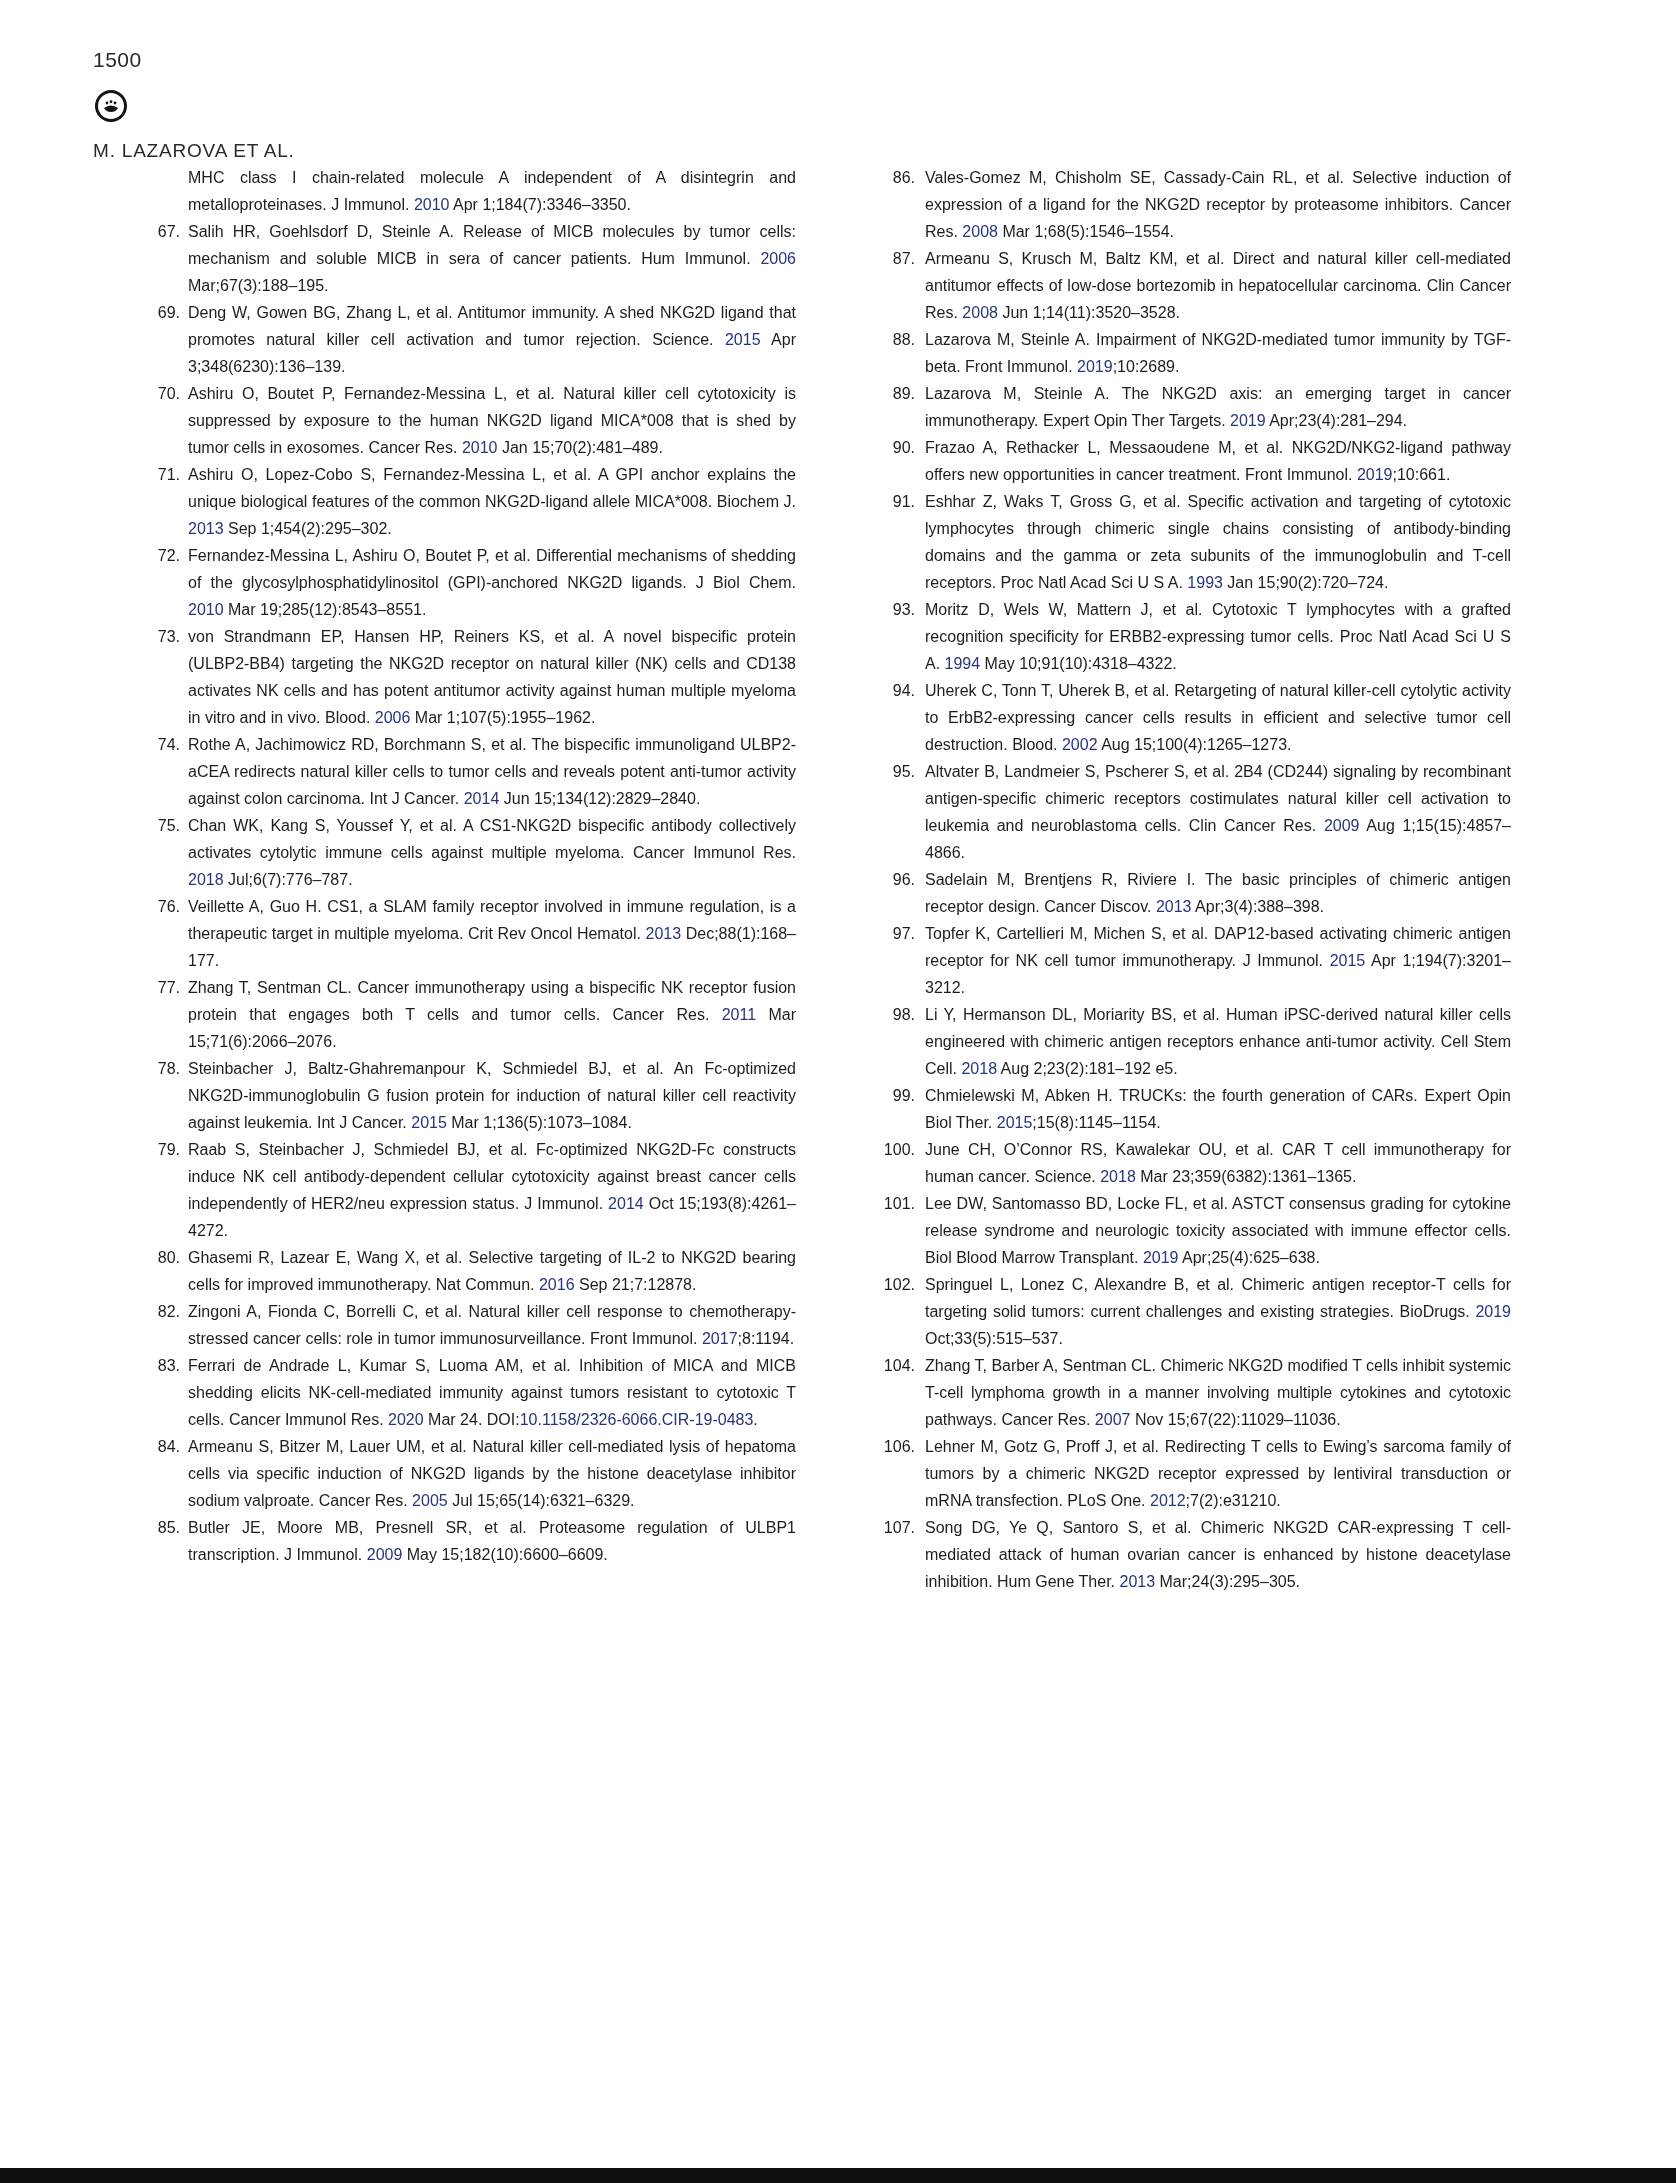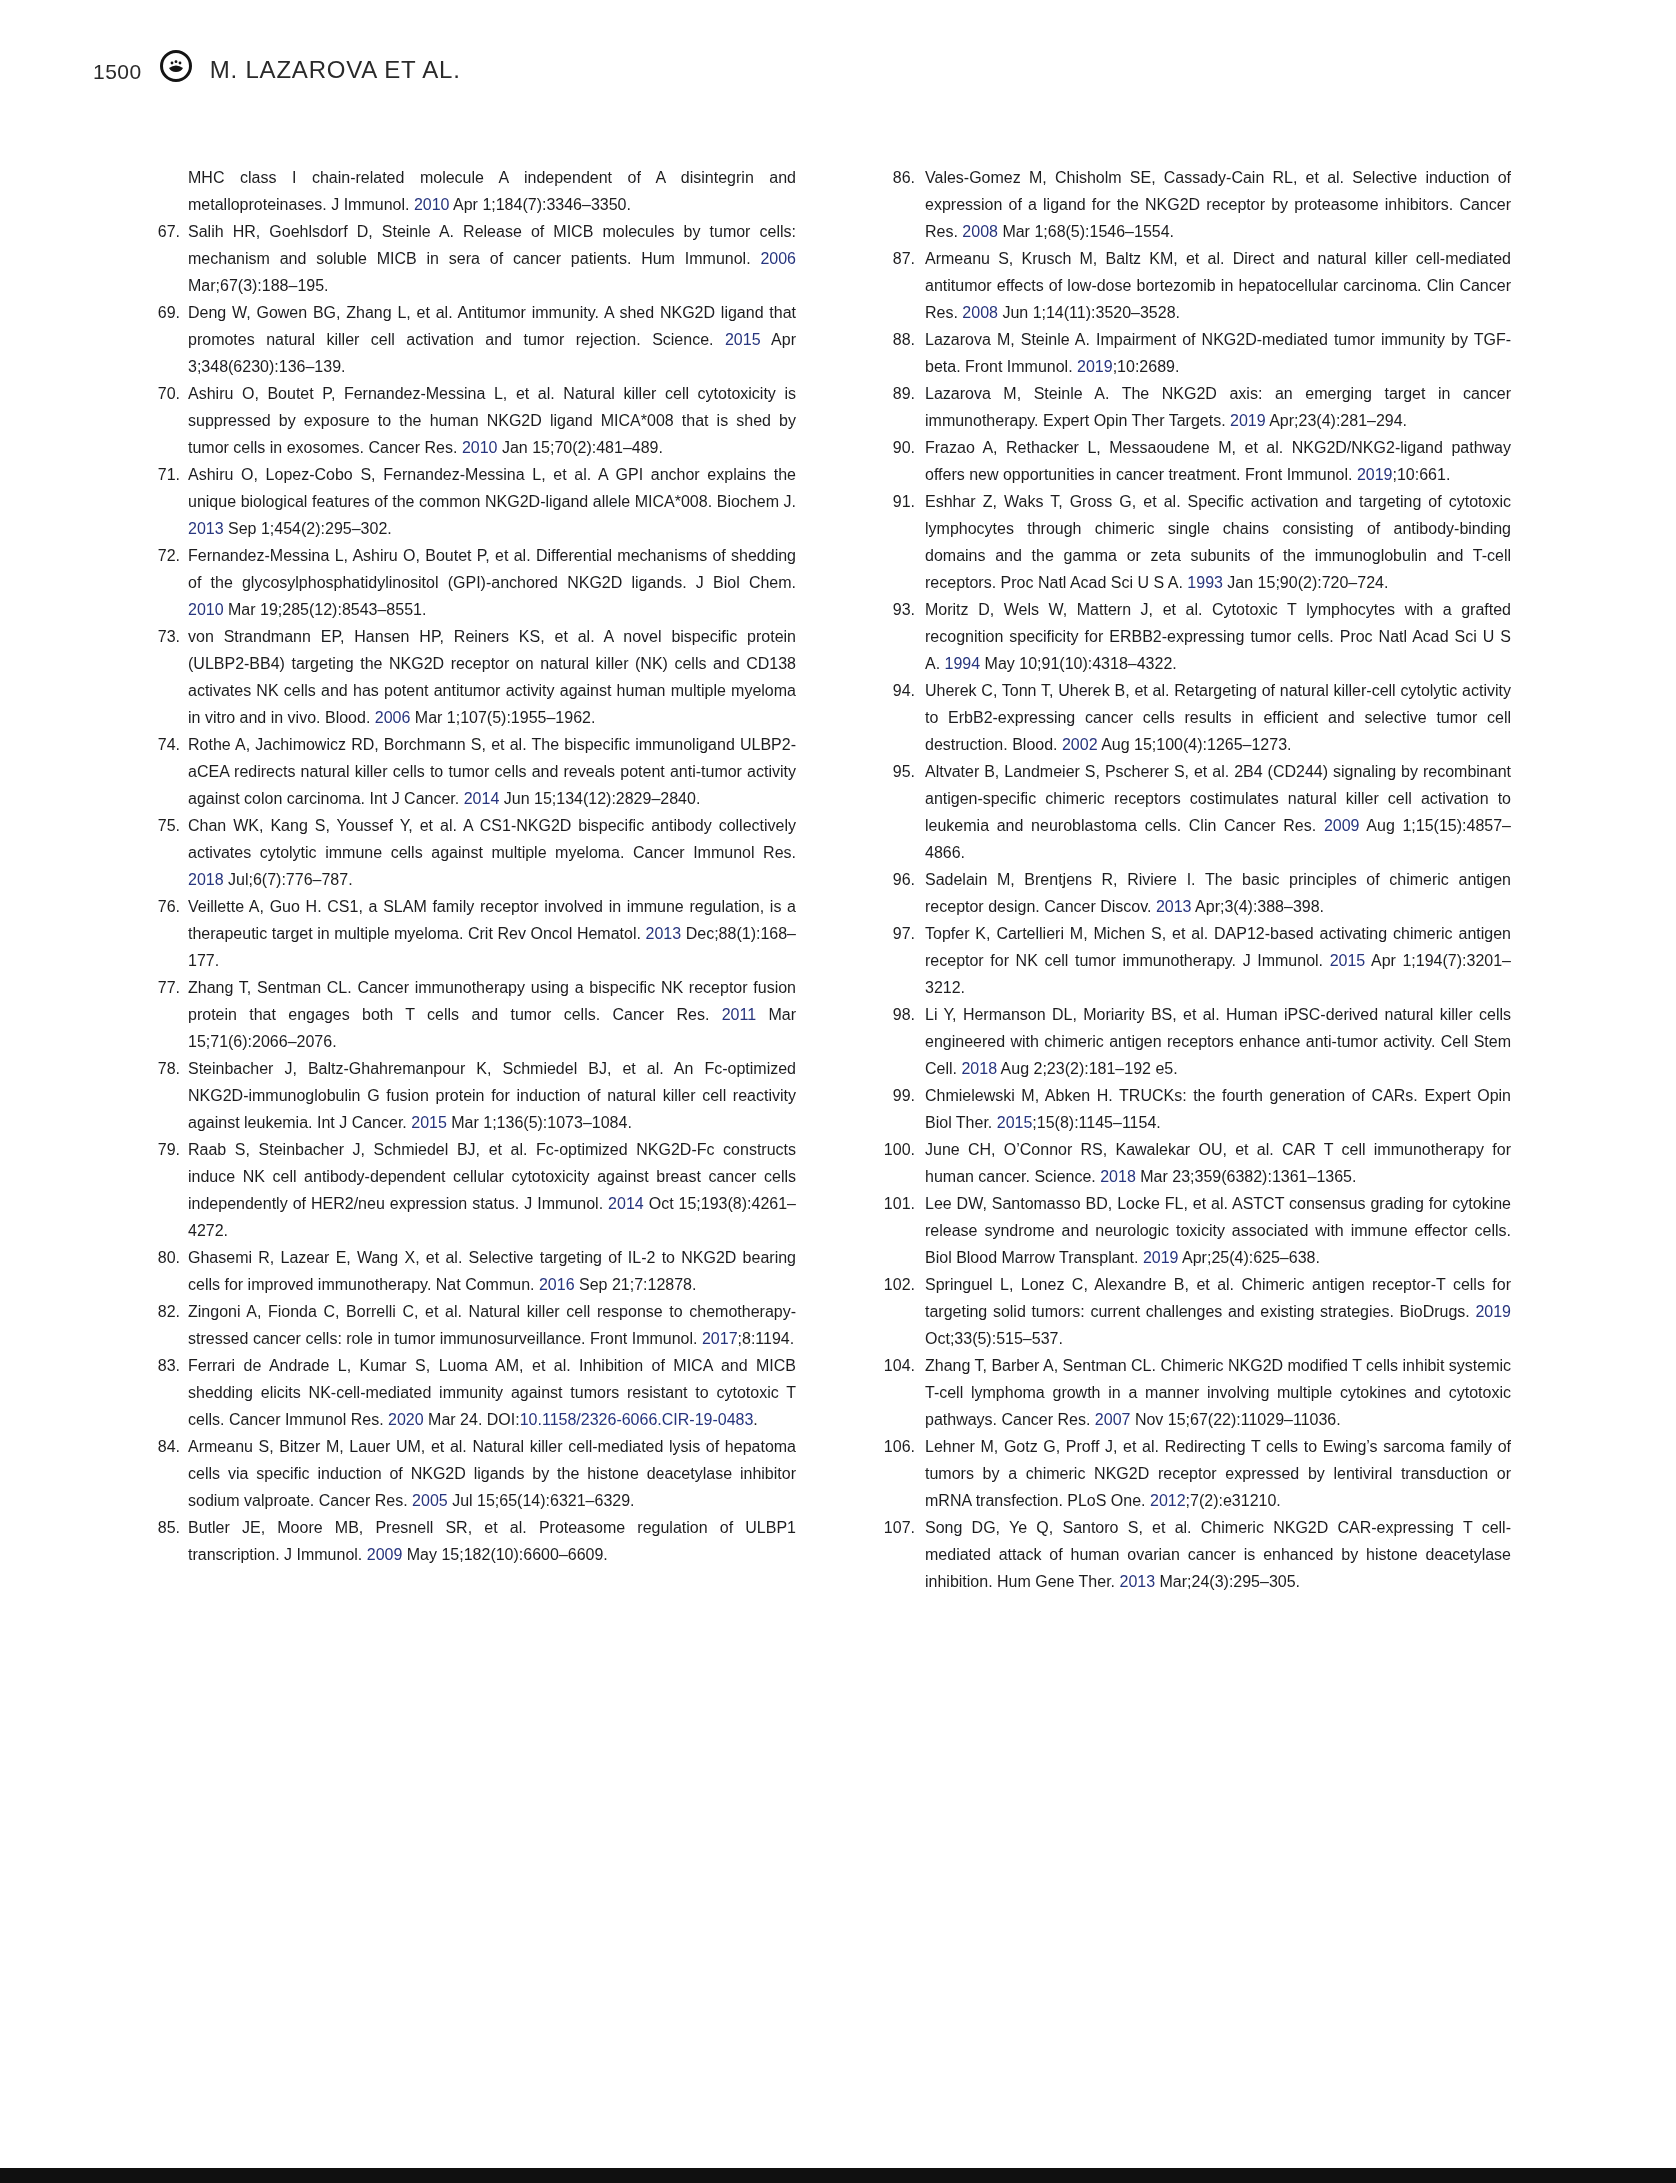--- a/index.html
+++ b/index.html
@@ -4,25 +4,25 @@
 <style>
   html,body { margin:0; padding:0; }
   body {
     width:1676px; height:2183px; position:relative;
     background:#ffffff;
     font-family:"Liberation Sans", sans-serif;
     color:#1d1d1f;
   }
   .page-header {
     position:absolute; top:48px; left:93px;
-    display:flex; align-items:flex-end; gap:16px;
+    display:flex; align-items:flex-start; gap:16px;flex-direction:column;
   }
   .page-num { font-size:21px; color:#2a2a2a; letter-spacing:0.5px; }
   .logo { width:36px; height:36px; display:block; }
-  .running-head { font-size:24px; color:#2a2a2a; letter-spacing:0.8px; }
+  .running-head { font-size:19px; color:#2a2a2a; letter-spacing:0.8px; }
   .col {
     position:absolute; top:164px; width:642px;
     font-size:16px; line-height:27px;
     text-align:justify; color:#1d1d1f;
   }
   .col-left  { left:154px; }
   .col-right { left:869px; }
   .ref { display:flex; }
   .ref-num { flex:0 0 26px; text-align:right; padding-right:8px; }
   .col-right .ref-num { flex:0 0 46px; padding-right:10px; }

